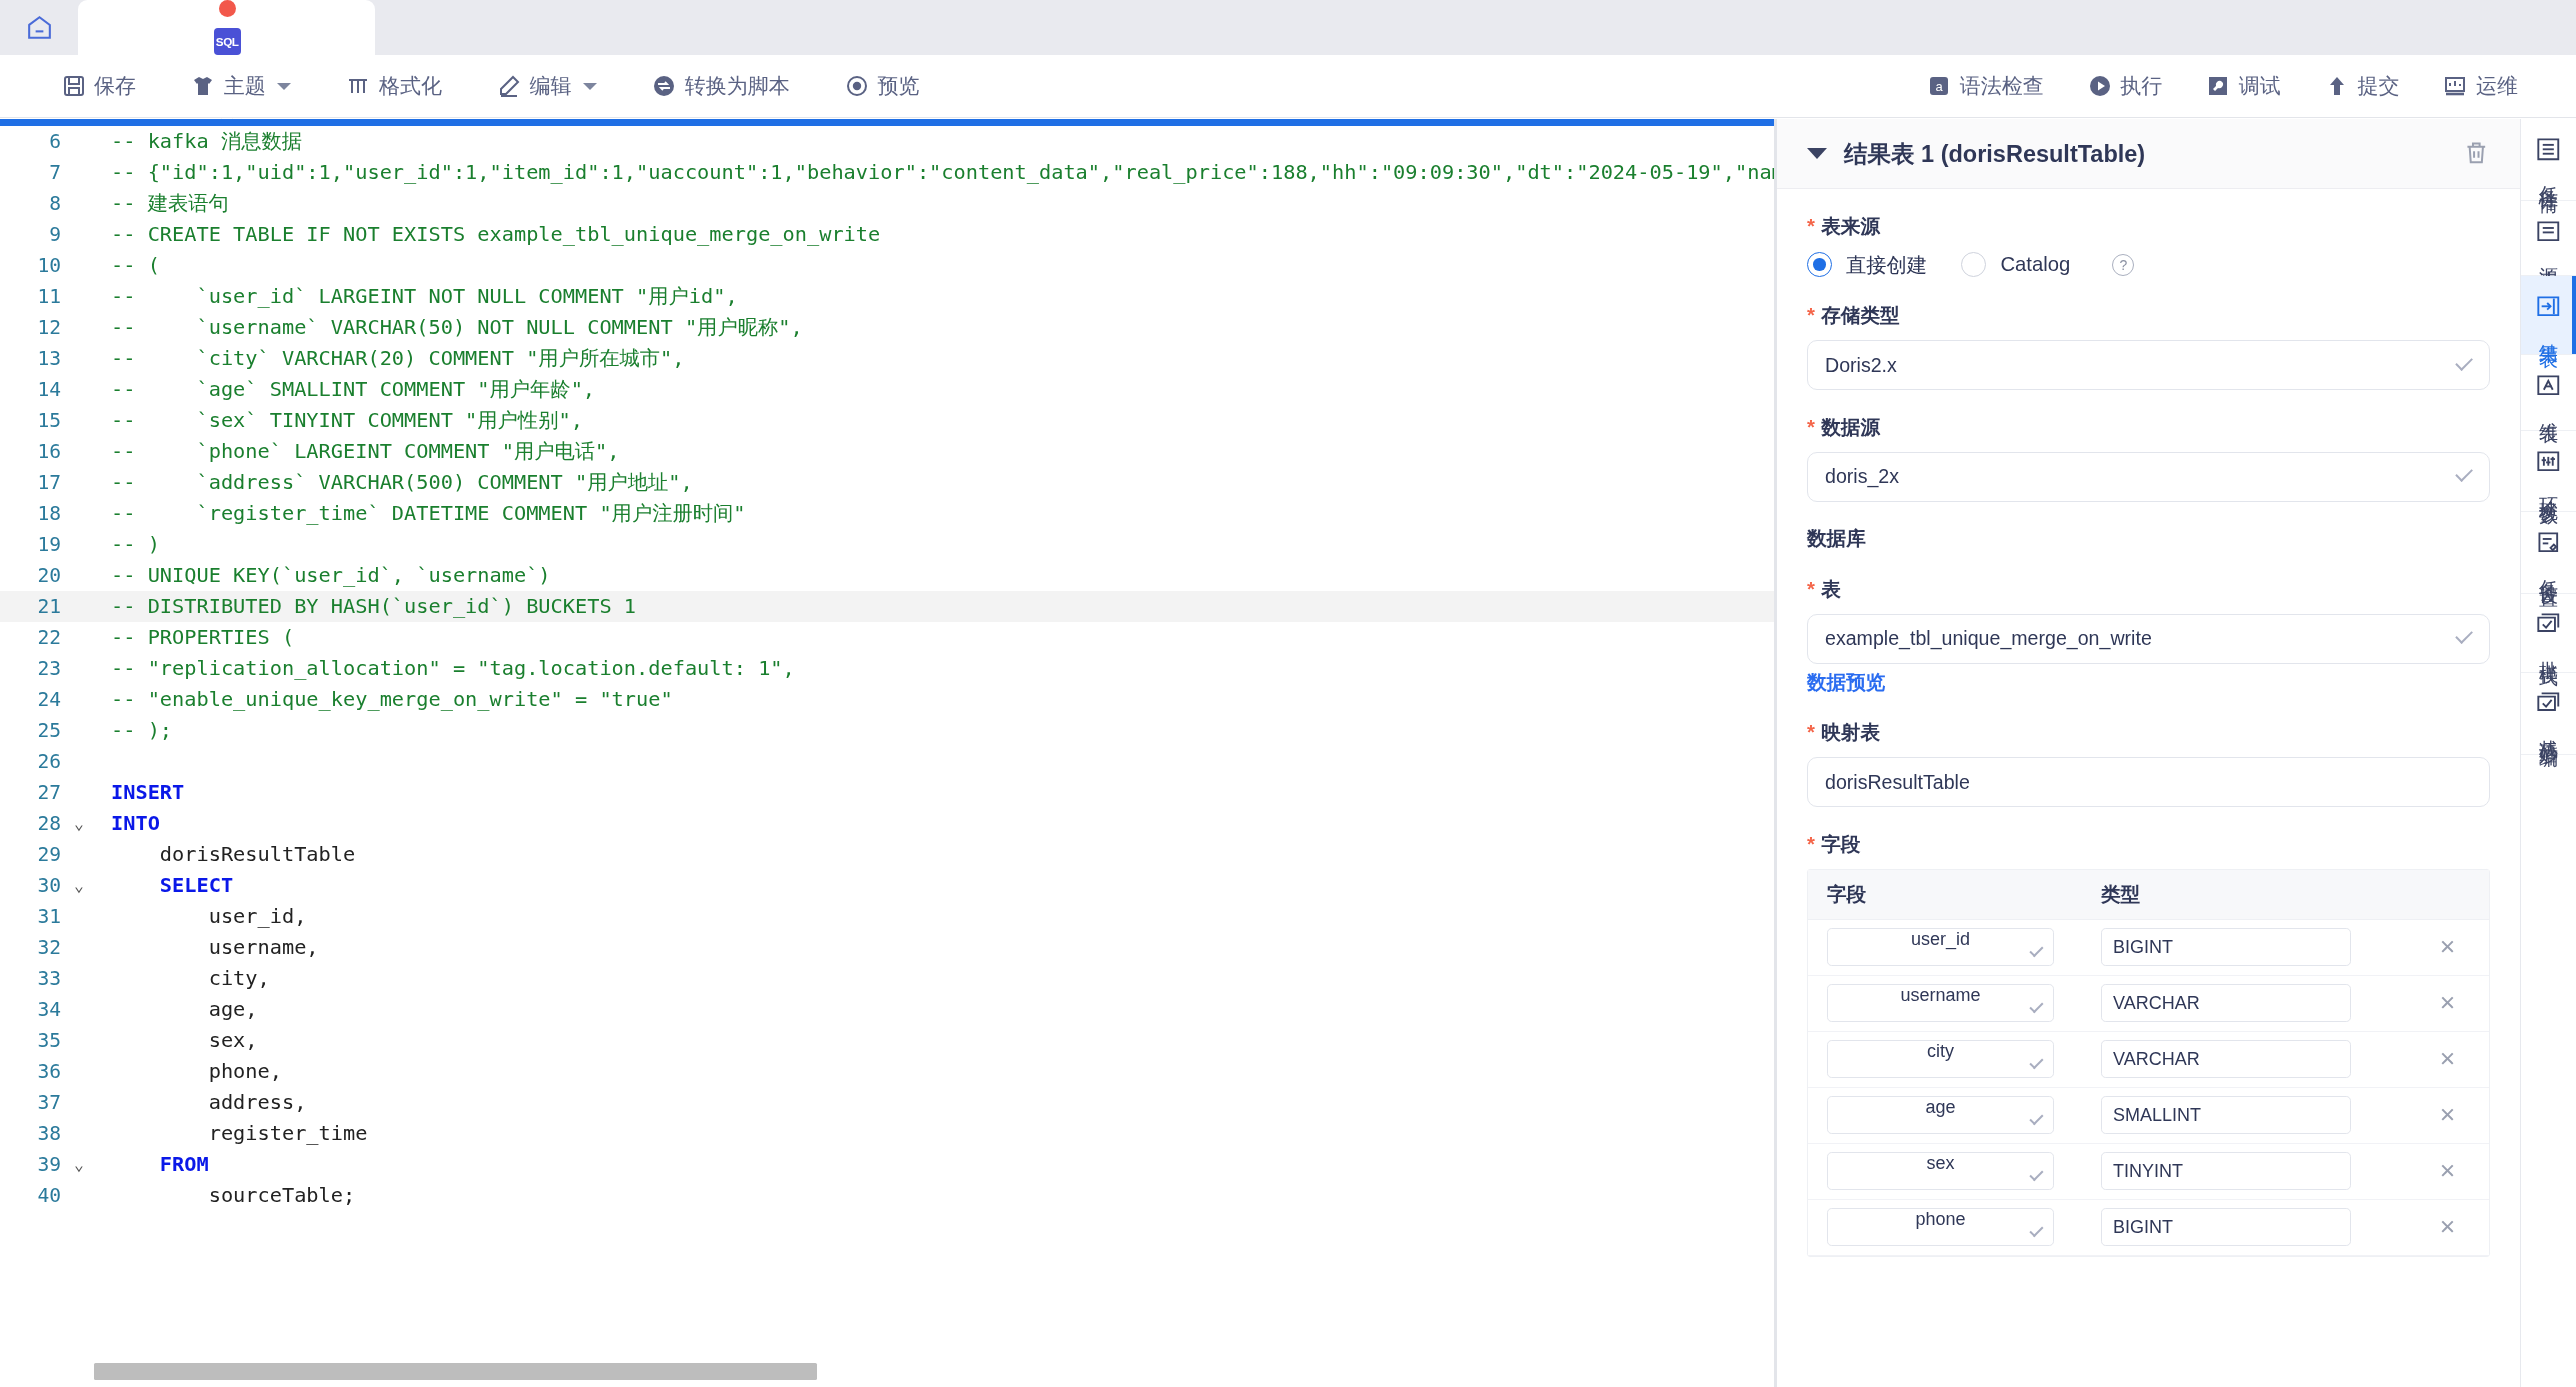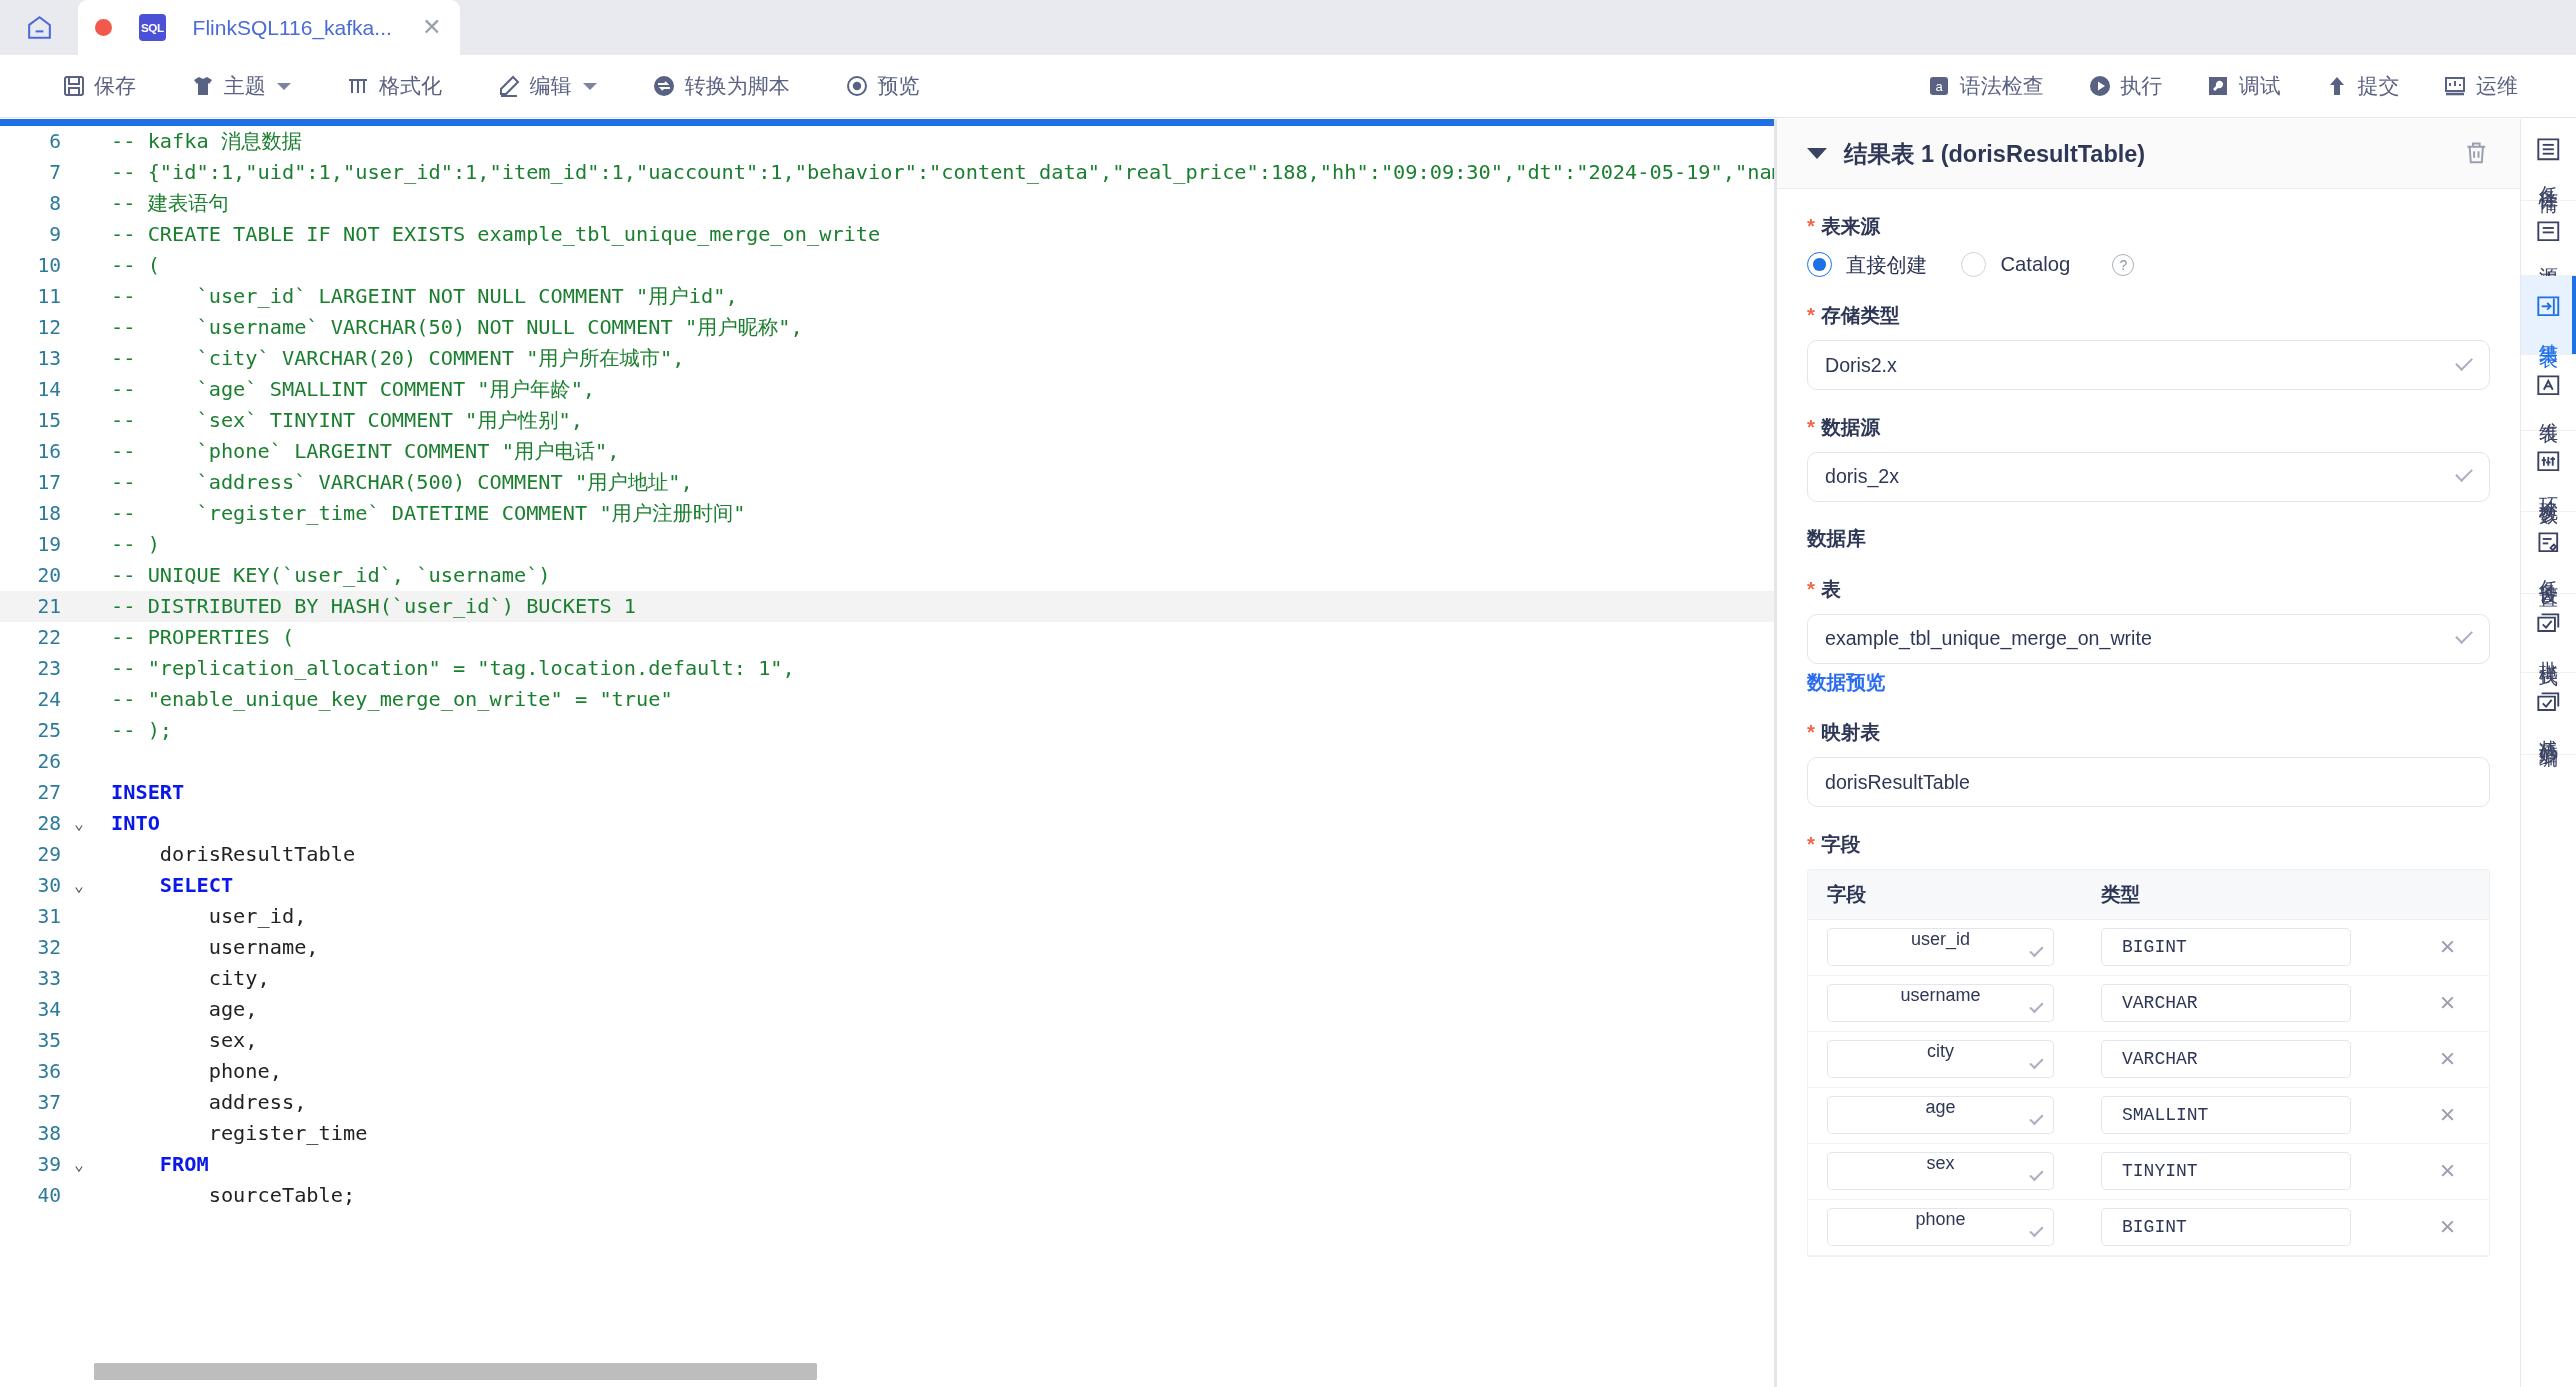--- a/index.html
+++ b/index.html
@@ -21,22 +21,23 @@
     display: flex; align-items: center; justify-content: center;
     cursor: pointer;
   }
   .home-icon { width: 31px; height: 31px; }
   .tab {
     height: 55px; min-width: 297px;
     background: #ffffff;
     border-radius: 9.4px 9.4px 0 0;
     display: flex; align-items: center;
     padding: 0 15.6px 0 17px;
-    gap: 27px;
+    gap: 11px;
     cursor: pointer;
+    flex-direction: column;
   }
   .tab-dot { width: 17px; height: 17px; border-radius: 50%; background: #f2584b; flex: none; }
   .tab-sql {
     width: 26.6px; height: 26.6px; border-radius: 3.9px;
     background: #4a51d6; color: #fff;
     font-size: 11.7px; font-weight: bold;
     display: flex; align-items: center; justify-content: center;
     letter-spacing: -0.4px; flex: none;
   }
   .tab-title {
@@ -193,22 +194,22 @@
     background: #fff;
   }
   .mini-sel {
     width: 227px; height: 38px; border: 1.6px solid #e2e5ec; border-radius: 4.7px;
     display: flex; align-items: center; padding: 0 11px;
     font-size: 18px; color: #2f3757; cursor: pointer; flex-direction: column;
   }
   .mini-sel .chev { margin-left: auto; width: 12.5px; height: 7px; }
   .mini-txt {
     width: 250px; height: 38px; border: 1.6px solid #e2e5ec; border-radius: 4.7px;
-    display: flex; align-items: center; padding: 0 20px;
-    font-size: 18px; color: #2f3757; cursor: text; font-family: Liberation Mono, monospace;
+    display: flex; align-items: center; padding: 0 11px;
+    font-size: 18px; color: #2f3757; cursor: text;
   }
   .x-btn {
     width: 36px; text-align: center; color: #9aa0b0; font-size: 20.3px;
     cursor: pointer;
   }
 
   
   .rail {
     position: absolute; top: 119px; left: 2520px;
     width: 56px; height: 1268px;

